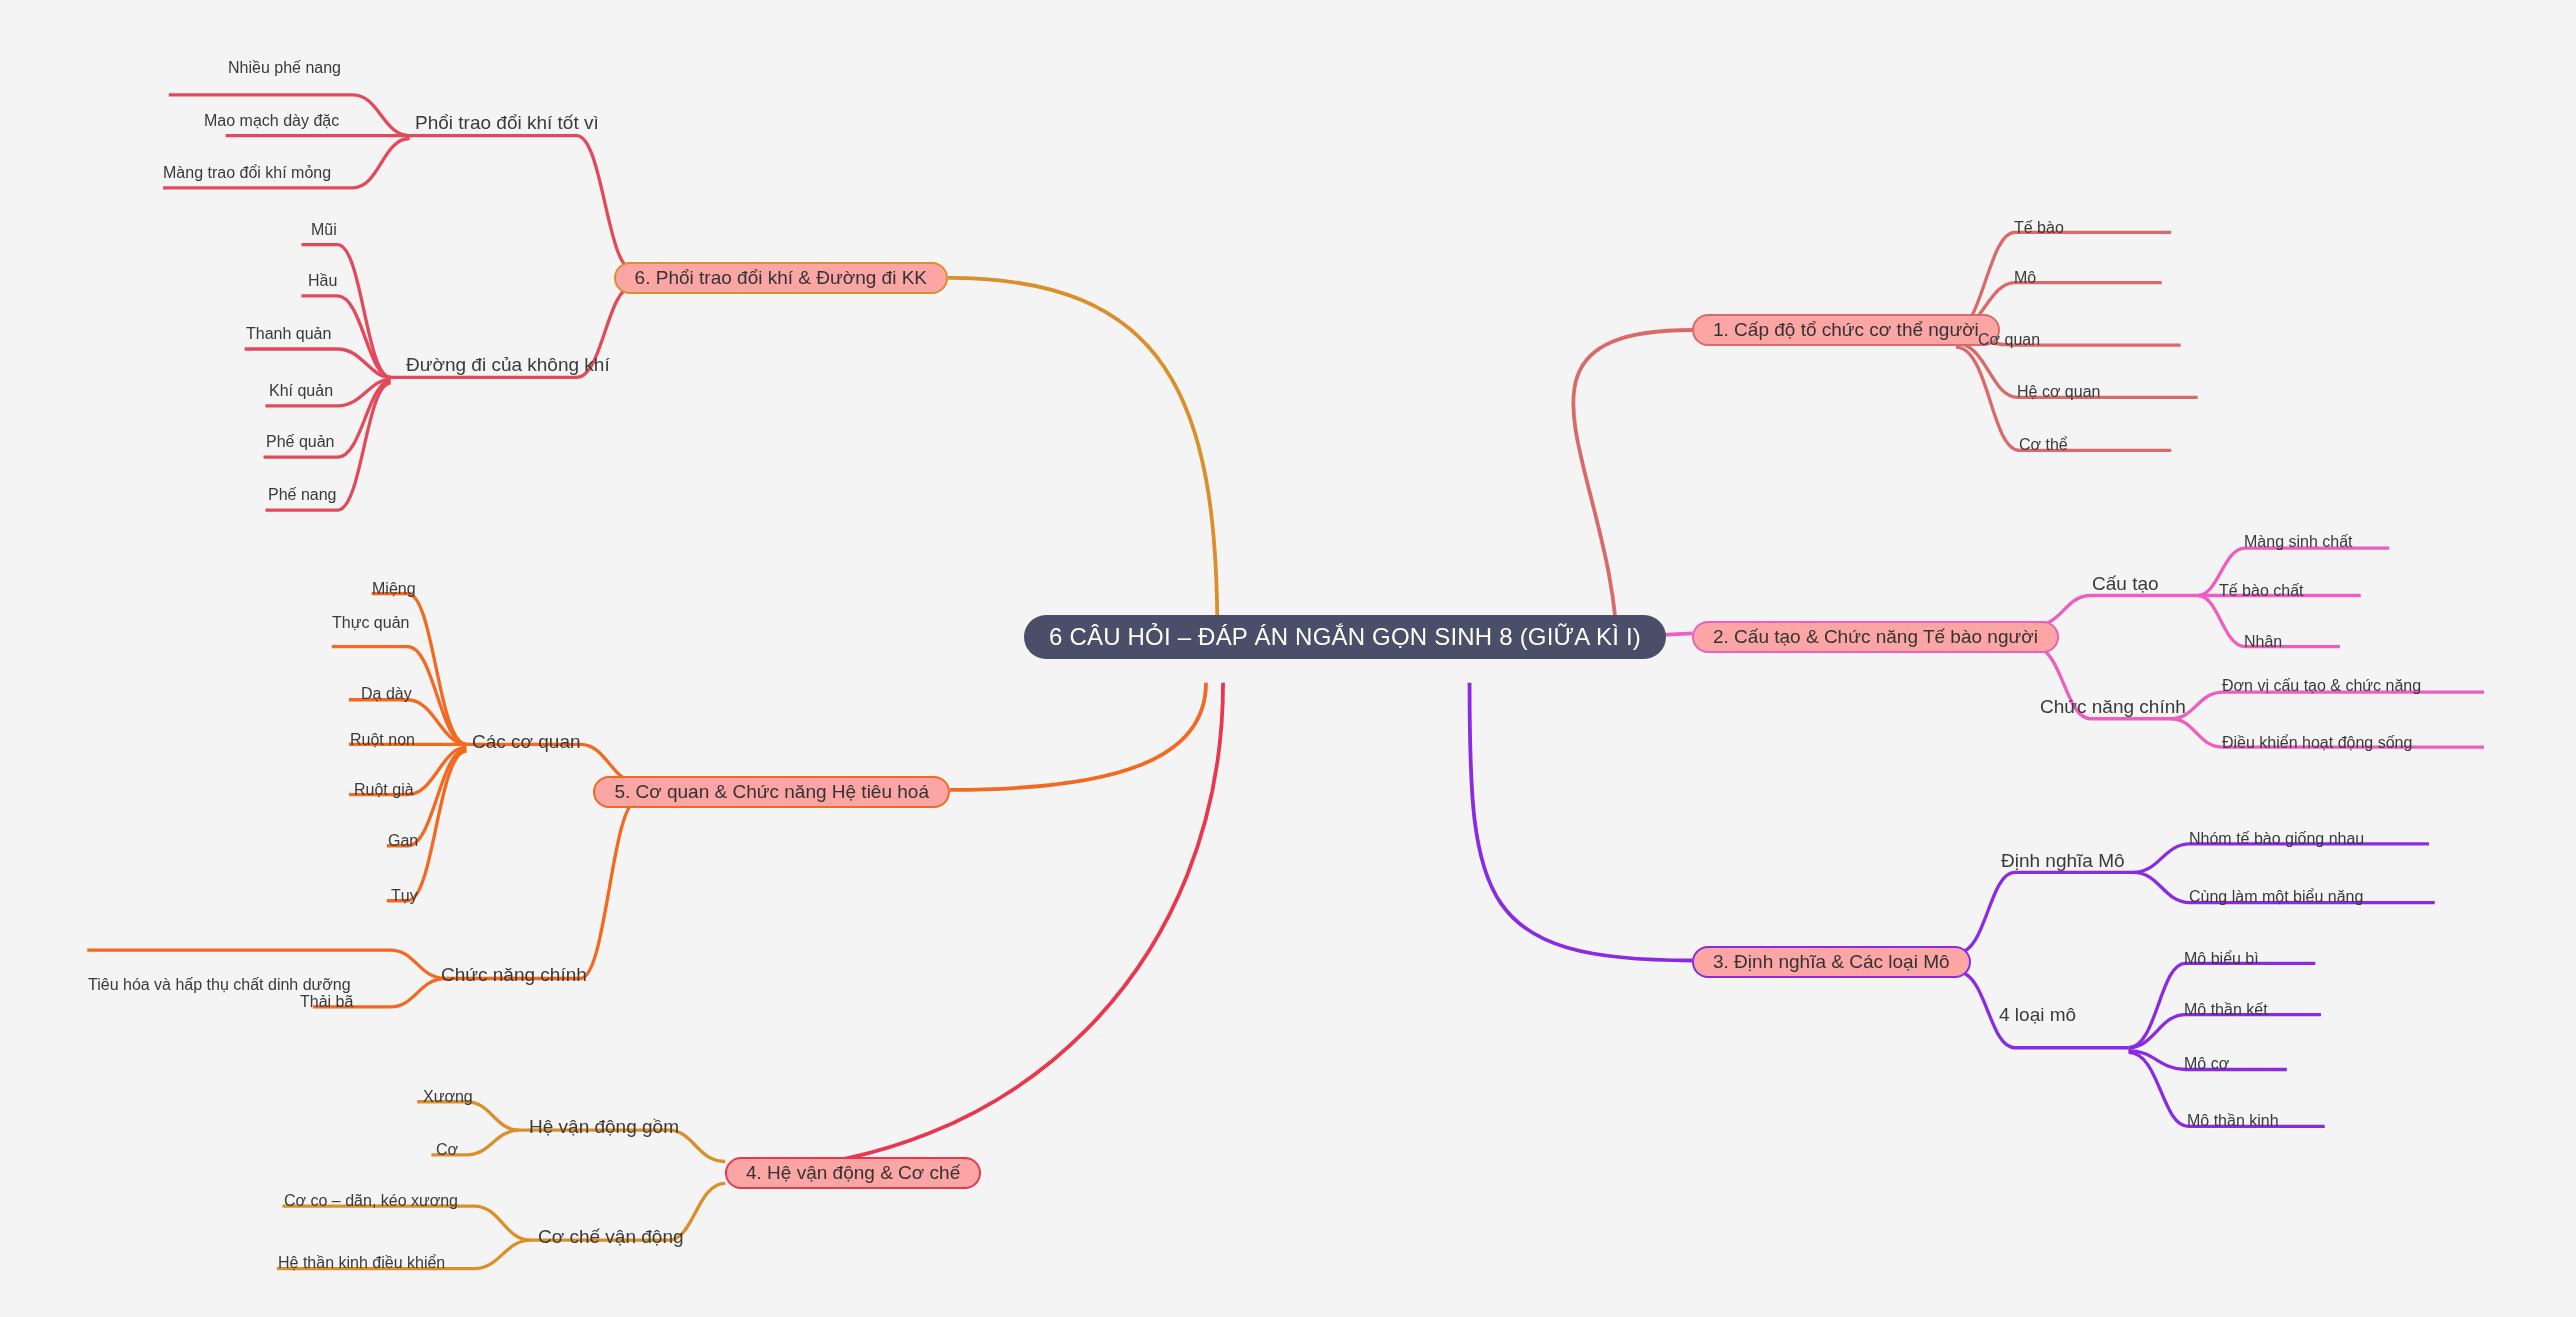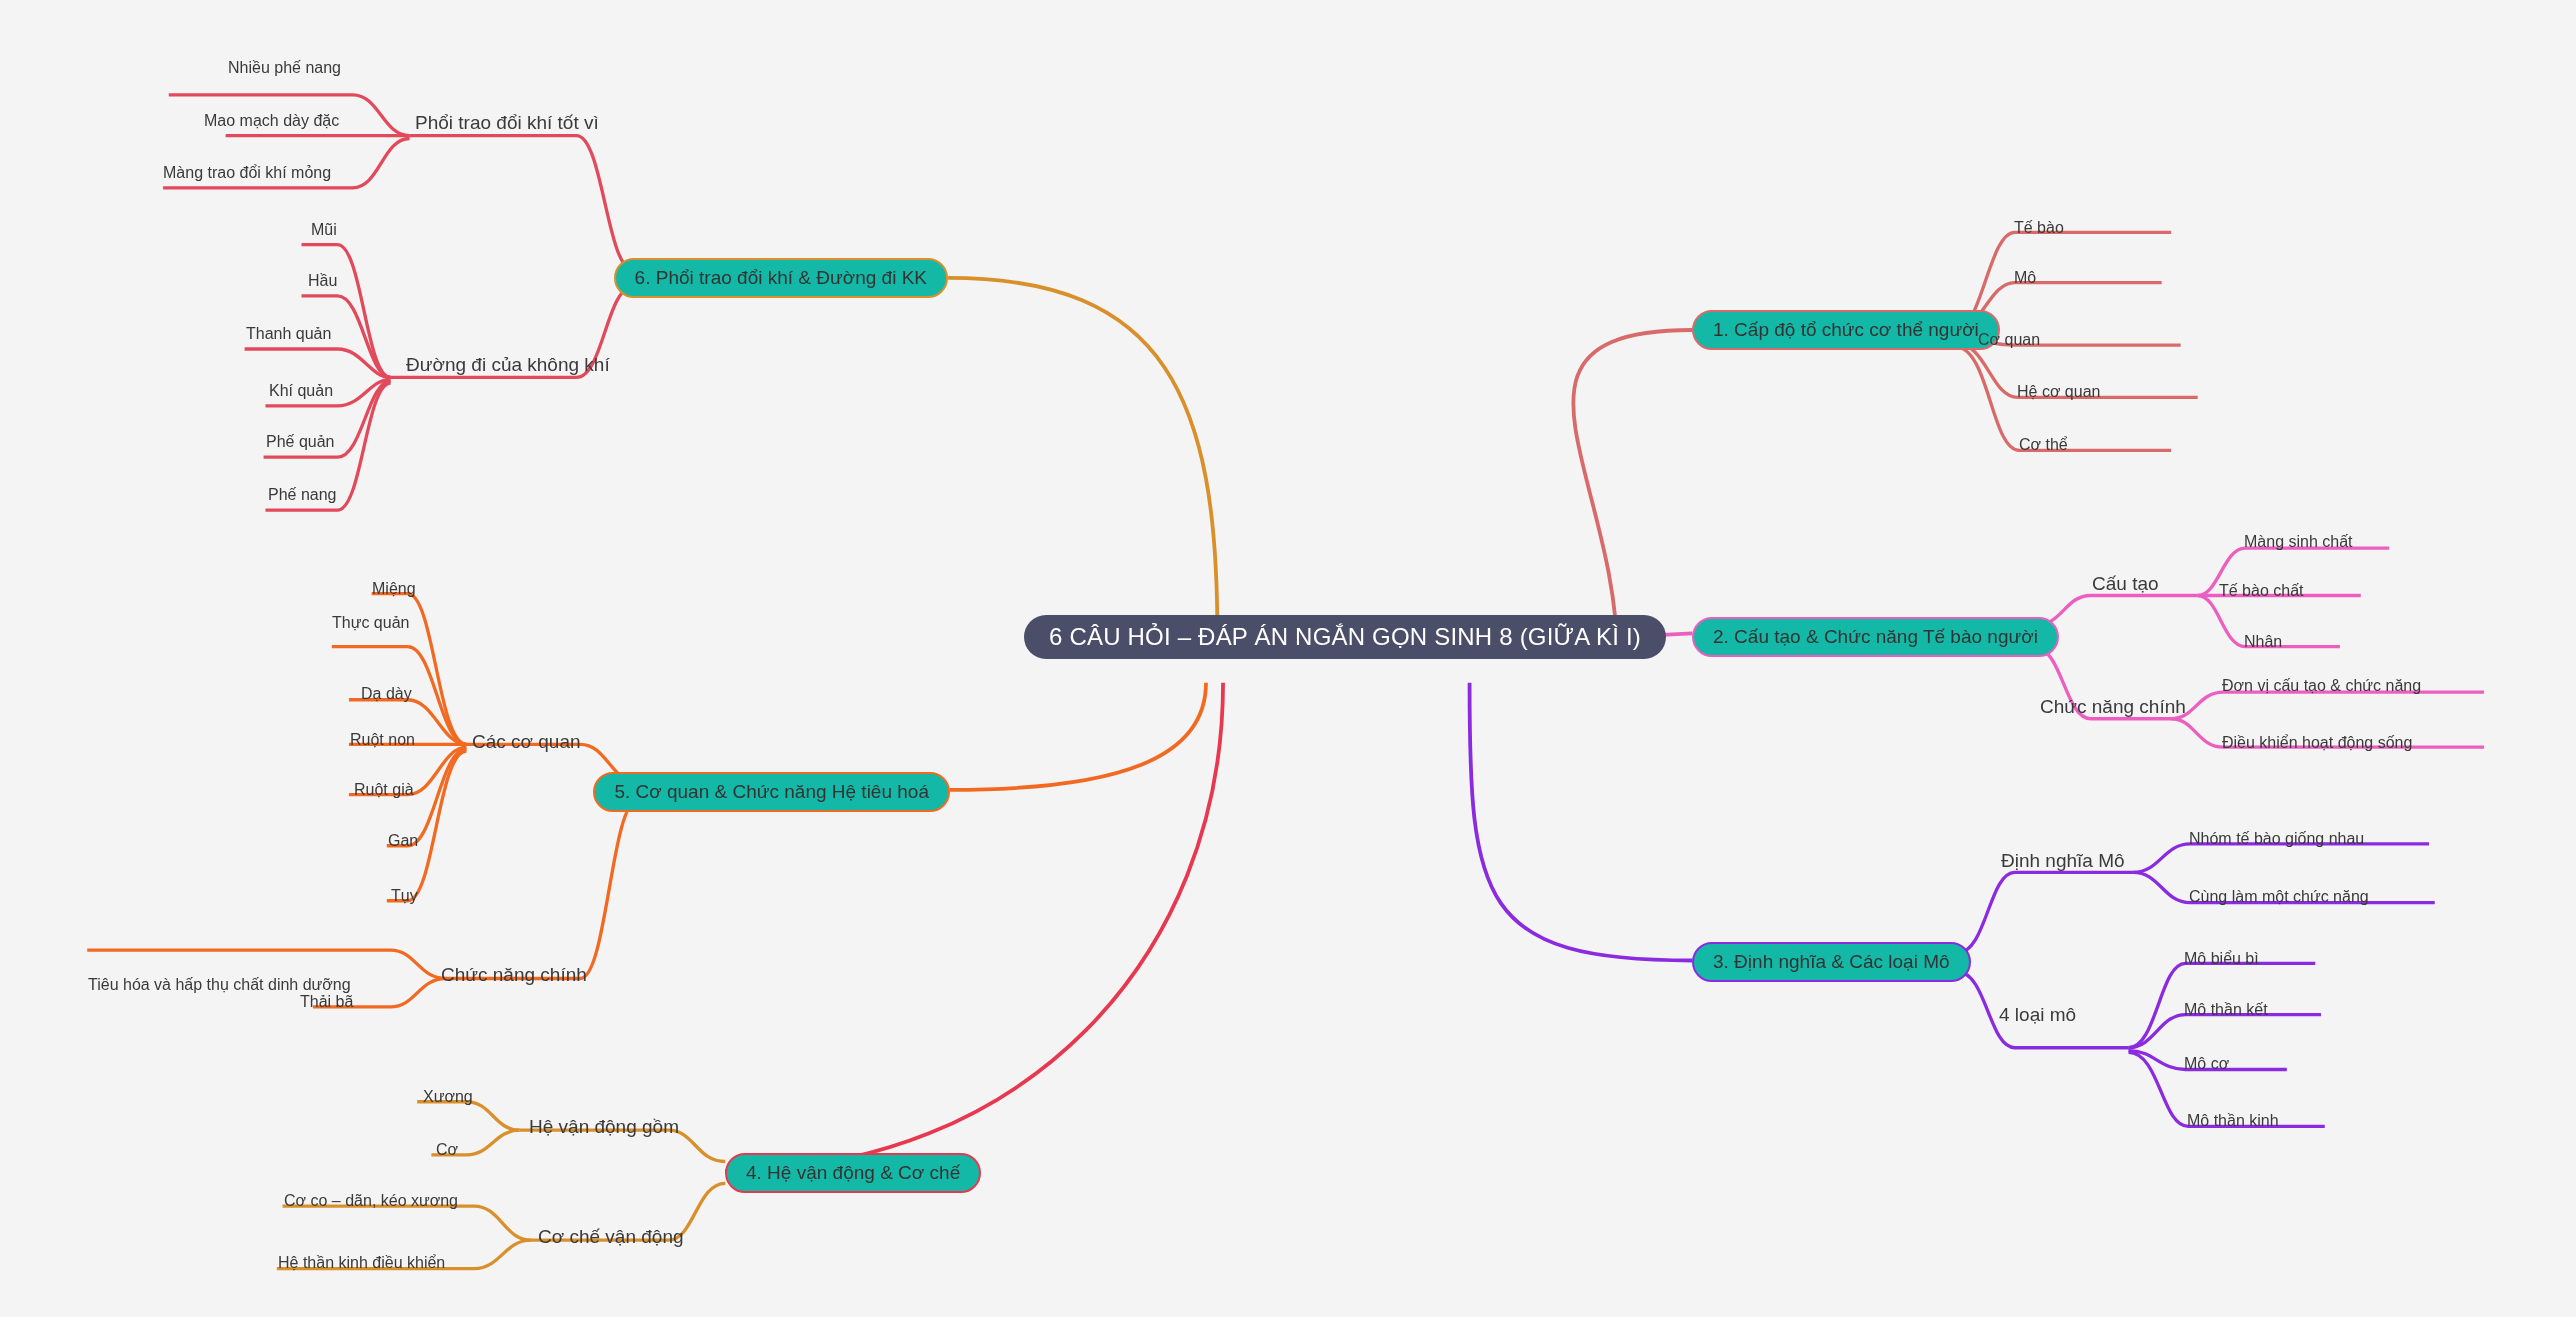--- a/index.html
+++ b/index.html
@@ -34,28 +34,28 @@
     background: #4b4e68;
     color: #ffffff;
     border-radius: 25px;
     font-size: 24px;
     letter-spacing: 0.2px;
     padding: 0 25px;
     height: 44px;
     font-weight: 500;
   }
   .branch-node {
-    background: #14b8a6;
+    background: #fca5a5;
     border-style: solid;
     border-width: 2.8px;
     border-radius: 21px;
     font-size: 19px;
     color: #333333;
     padding: 0 19px;
-    height: 40px;
+    height: 32px;
   }
   .sub-label, .leaf-label {
     position: absolute;
     white-space: nowrap;
     color: #3a3a3a;
     font-size: 19px;
     line-height: 1;
   }
   .leaf-label { font-size: 16px; }
   .sub-label  { font-size: 19px; }
@@ -185,21 +185,21 @@
   <div class="leaf-label" style="left:2219px; top:583px;">Tế bào chất</div>
   <div class="leaf-label" style="left:2244px; top:634px;">Nhân</div>
 
   <div class="leaf-label" style="left:2222px; top:678px;">Đơn vị cấu tạo &amp; chức năng</div>
   <div class="leaf-label" style="left:2222px; top:735px;">Điều khiển hoạt động sống</div>
 
   <div class="sub-label" style="left:2001px; top:851px;">Định nghĩa Mô</div>
   <div class="sub-label" style="left:1999px; top:1005px;">4 loại mô</div>
 
   <div class="leaf-label" style="left:2189px; top:831px;">Nhóm tế bào giống nhau</div>
-  <div class="leaf-label" style="left:2189px; top:889px;">Cùng làm một chức năng</div>
+  <div class="leaf-label" style="left:2189px; top:889px;">Cùng làm một biểu năng</div>
 
   <div class="leaf-label" style="left:2184px; top:951px;">Mô biểu bì</div>
   <div class="leaf-label" style="left:2184px; top:1002px;">Mô thần kết</div>
   <div class="leaf-label" style="left:2184px; top:1056px;">Mô cơ</div>
   <div class="leaf-label" style="left:2187px; top:1113px;">Mô thần kinh</div>
 
   <div class="sub-label" style="left:529px; top:1117px;">Hệ vận động gồm</div>
   <div class="sub-label" style="left:538px; top:1227px;">Cơ chế vận động</div>
 
   <div class="leaf-label" style="left:423px; top:1089px;">Xương</div>

